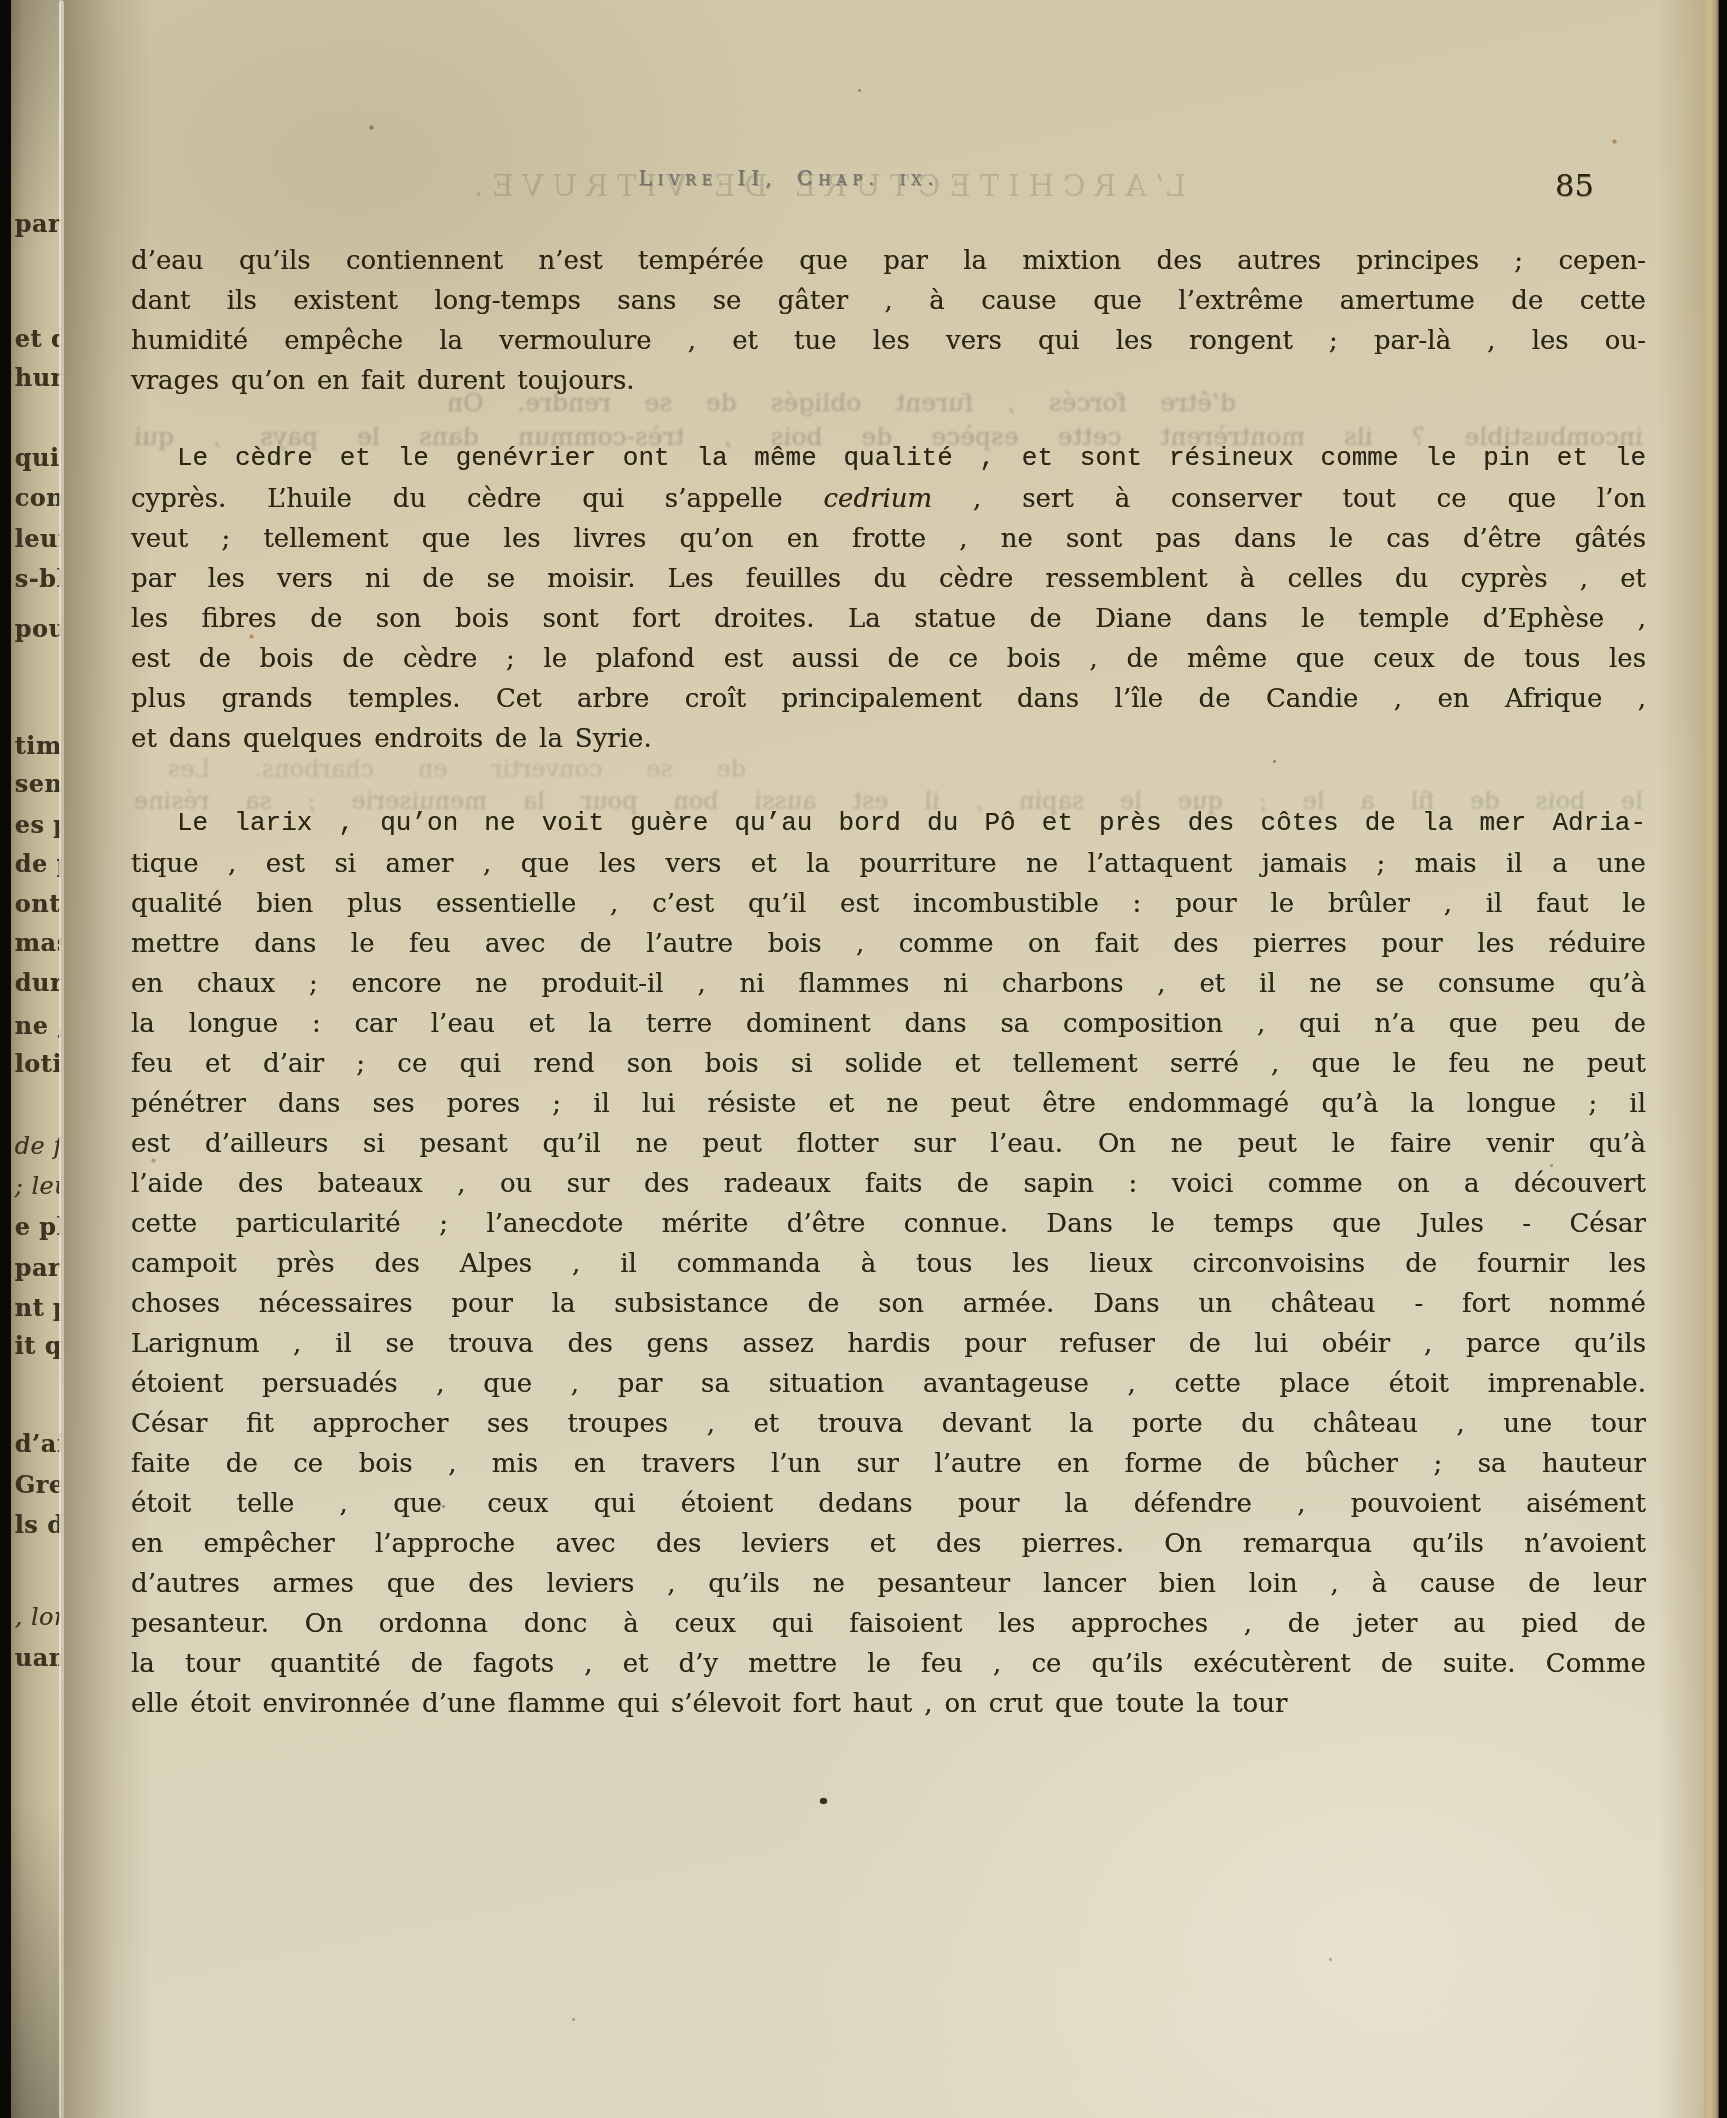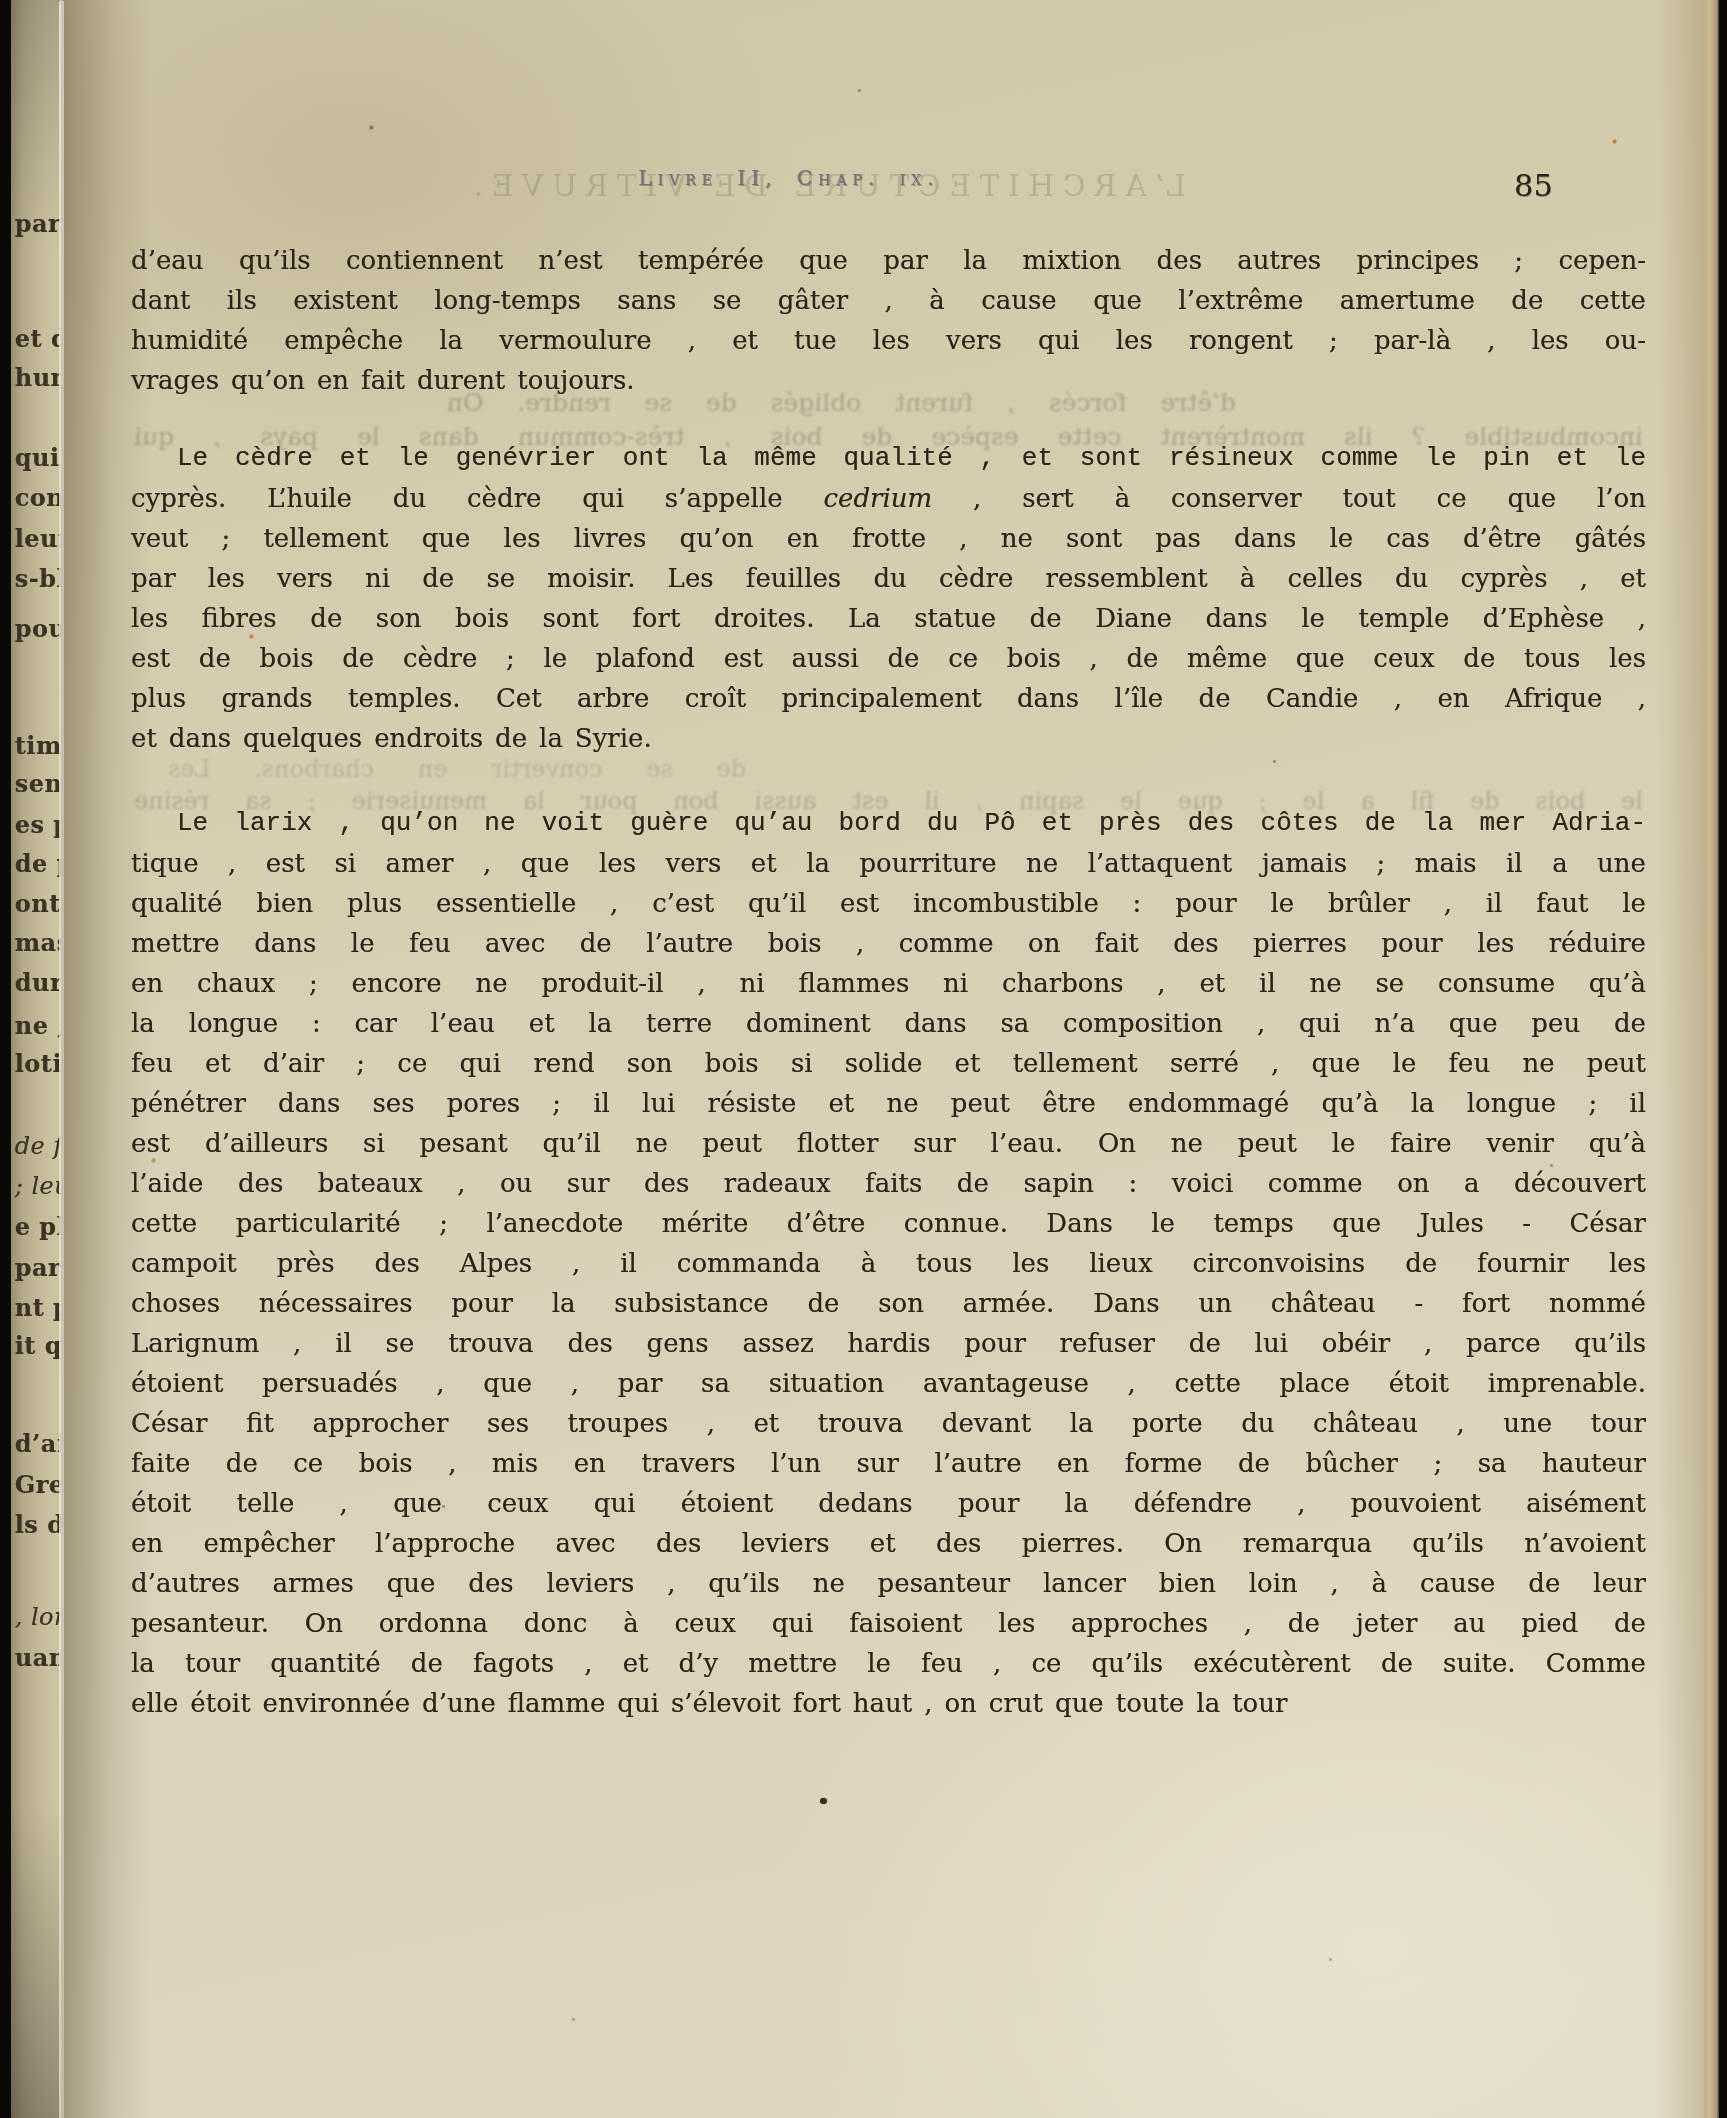--- a/index.html
+++ b/index.html
@@ -63,21 +63,21 @@
     position:absolute;left:79px;top:166px;width:1420px;
     text-align:center;
     font-variant:small-caps;
     font-size:20px;
     letter-spacing:.30em;
     word-spacing:.35em;
     color:#737373;
     text-shadow:1.1px 0.5px 0.5px rgba(45,38,22,.35), -0.5px 0 0.5px rgba(45,38,22,.2);
   }
   #page-number{
-    position:absolute;left:1514px;top:168px;
+    position:absolute;left:1555px;top:168px;
     font-size:30.5px;color:#2b2414;
     text-shadow:0.5px 0.5px 0.5px rgba(45,38,22,.4);
   }
   .para{
     position:absolute;left:131px;width:1515px;
     font-size:26px;line-height:40px;
     color:#2c2515;
     word-spacing:3.7px;
     text-shadow:0 0 0.5px rgba(44,37,21,.55);
   }

